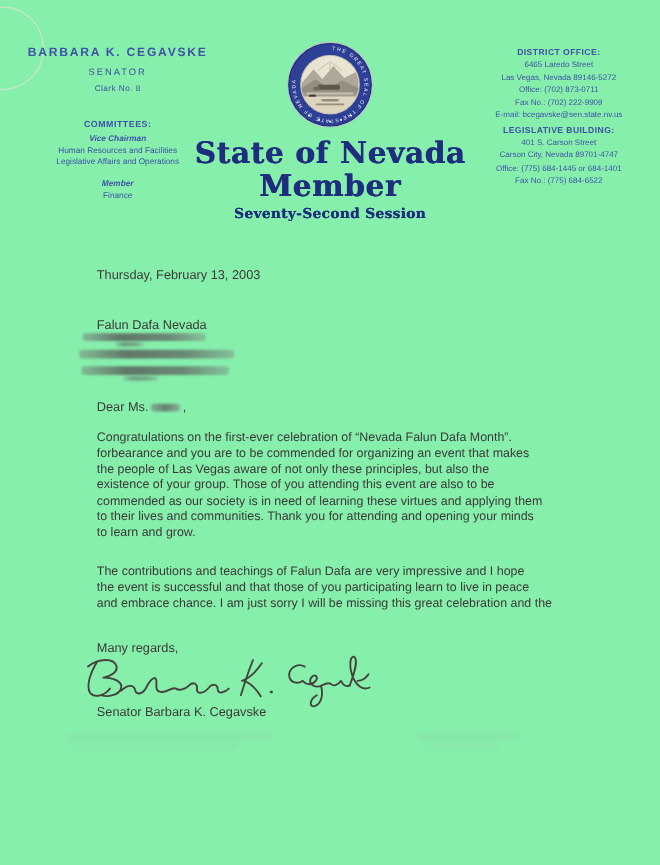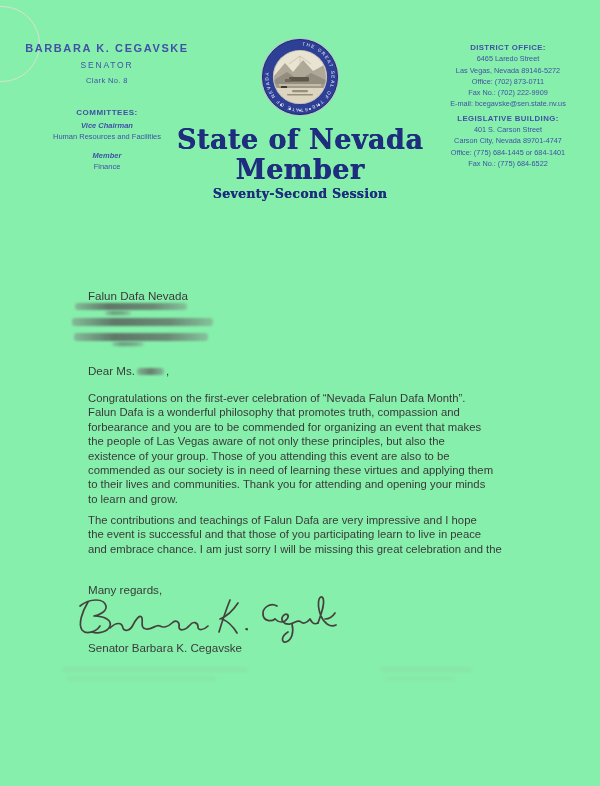--- a/index.html
+++ b/index.html
@@ -64,20 +64,21 @@
   <div class="scan-arc"></div>
 
   <div class="hdr-left">
     <div class="hdr-name">BARBARA K. CEGAVSKE</div>
     <div class="hdr-title">SENATOR</div>
     <div class="hdr-district">Clark No. 8</div>
     <div class="hdr-committees">
       <div class="cmt-label">COMMITTEES:</div>
       <div class="cmt-role">Vice Chairman</div>
       <div>Human Resources and Facilities</div>
+      <div>Legislative Affairs and Operations</div>
       <div class="cmt-role second">Member</div>
       <div>Finance</div>
     </div>
   </div>
 
   <div class="hdr-right">
     <div>
       <div class="blk-label">DISTRICT OFFICE:</div>
       <div>6465 Laredo Street</div>
       <div>Las Vegas, Nevada   89146-5272</div>
@@ -135,34 +136,34 @@
           <circle cx="60" cy="69" r="1"></circle>
       </g>
     </svg>
   </div>
   <div class="hdr-center">
     <div class="org-line1">State of Nevada</div>
     <div class="org-line2">Member</div>
     <div class="org-session">Seventy-Second Session</div>
   </div>
 
+  <div class="date-line body-text">Thursday, February 13, 2003</div>
 
   <div class="recipient body-text">Falun Dafa Nevada</div>
 
   <div class="redact" style="left:75px; top:303px; width:112px; height:7px;"></div>
   <div class="redact tail" style="left:105px; top:311px; width:26px; height:4px;"></div>
   <div class="redact" style="left:72px; top:318px; width:141px; height:8px;"></div>
   <div class="redact" style="left:74px; top:333px; width:134px; height:8px;"></div>
   <div class="redact tail" style="left:112px; top:342px; width:32px; height:4px;"></div>
 
   <div class="salutation body-text"><span>Dear Ms.</span><span class="redact-inline"></span><span>,</span></div>
 
   <div class="para1 body-text">
     <div>Congratulations on the first-ever celebration of “Nevada Falun Dafa Month”.</div>
-    <div>Falun Dafa is a wonderful philosophy that promotes truth, compassion and</div>
     <div>forbearance and you are to be commended for organizing an event that makes</div>
     <div>the people of Las Vegas aware of not only these principles, but also the</div>
     <div>existence of your group.  Those of you attending this event are also to be</div>
     <div>commended as our society is in need of learning these virtues and applying them</div>
     <div>to their lives and communities. Thank you for attending and opening your minds</div>
     <div>to learn and grow.</div>
   </div>
 
   <div class="para2 body-text">
     <div>The contributions and teachings of Falun Dafa are very impressive and I hope</div>

